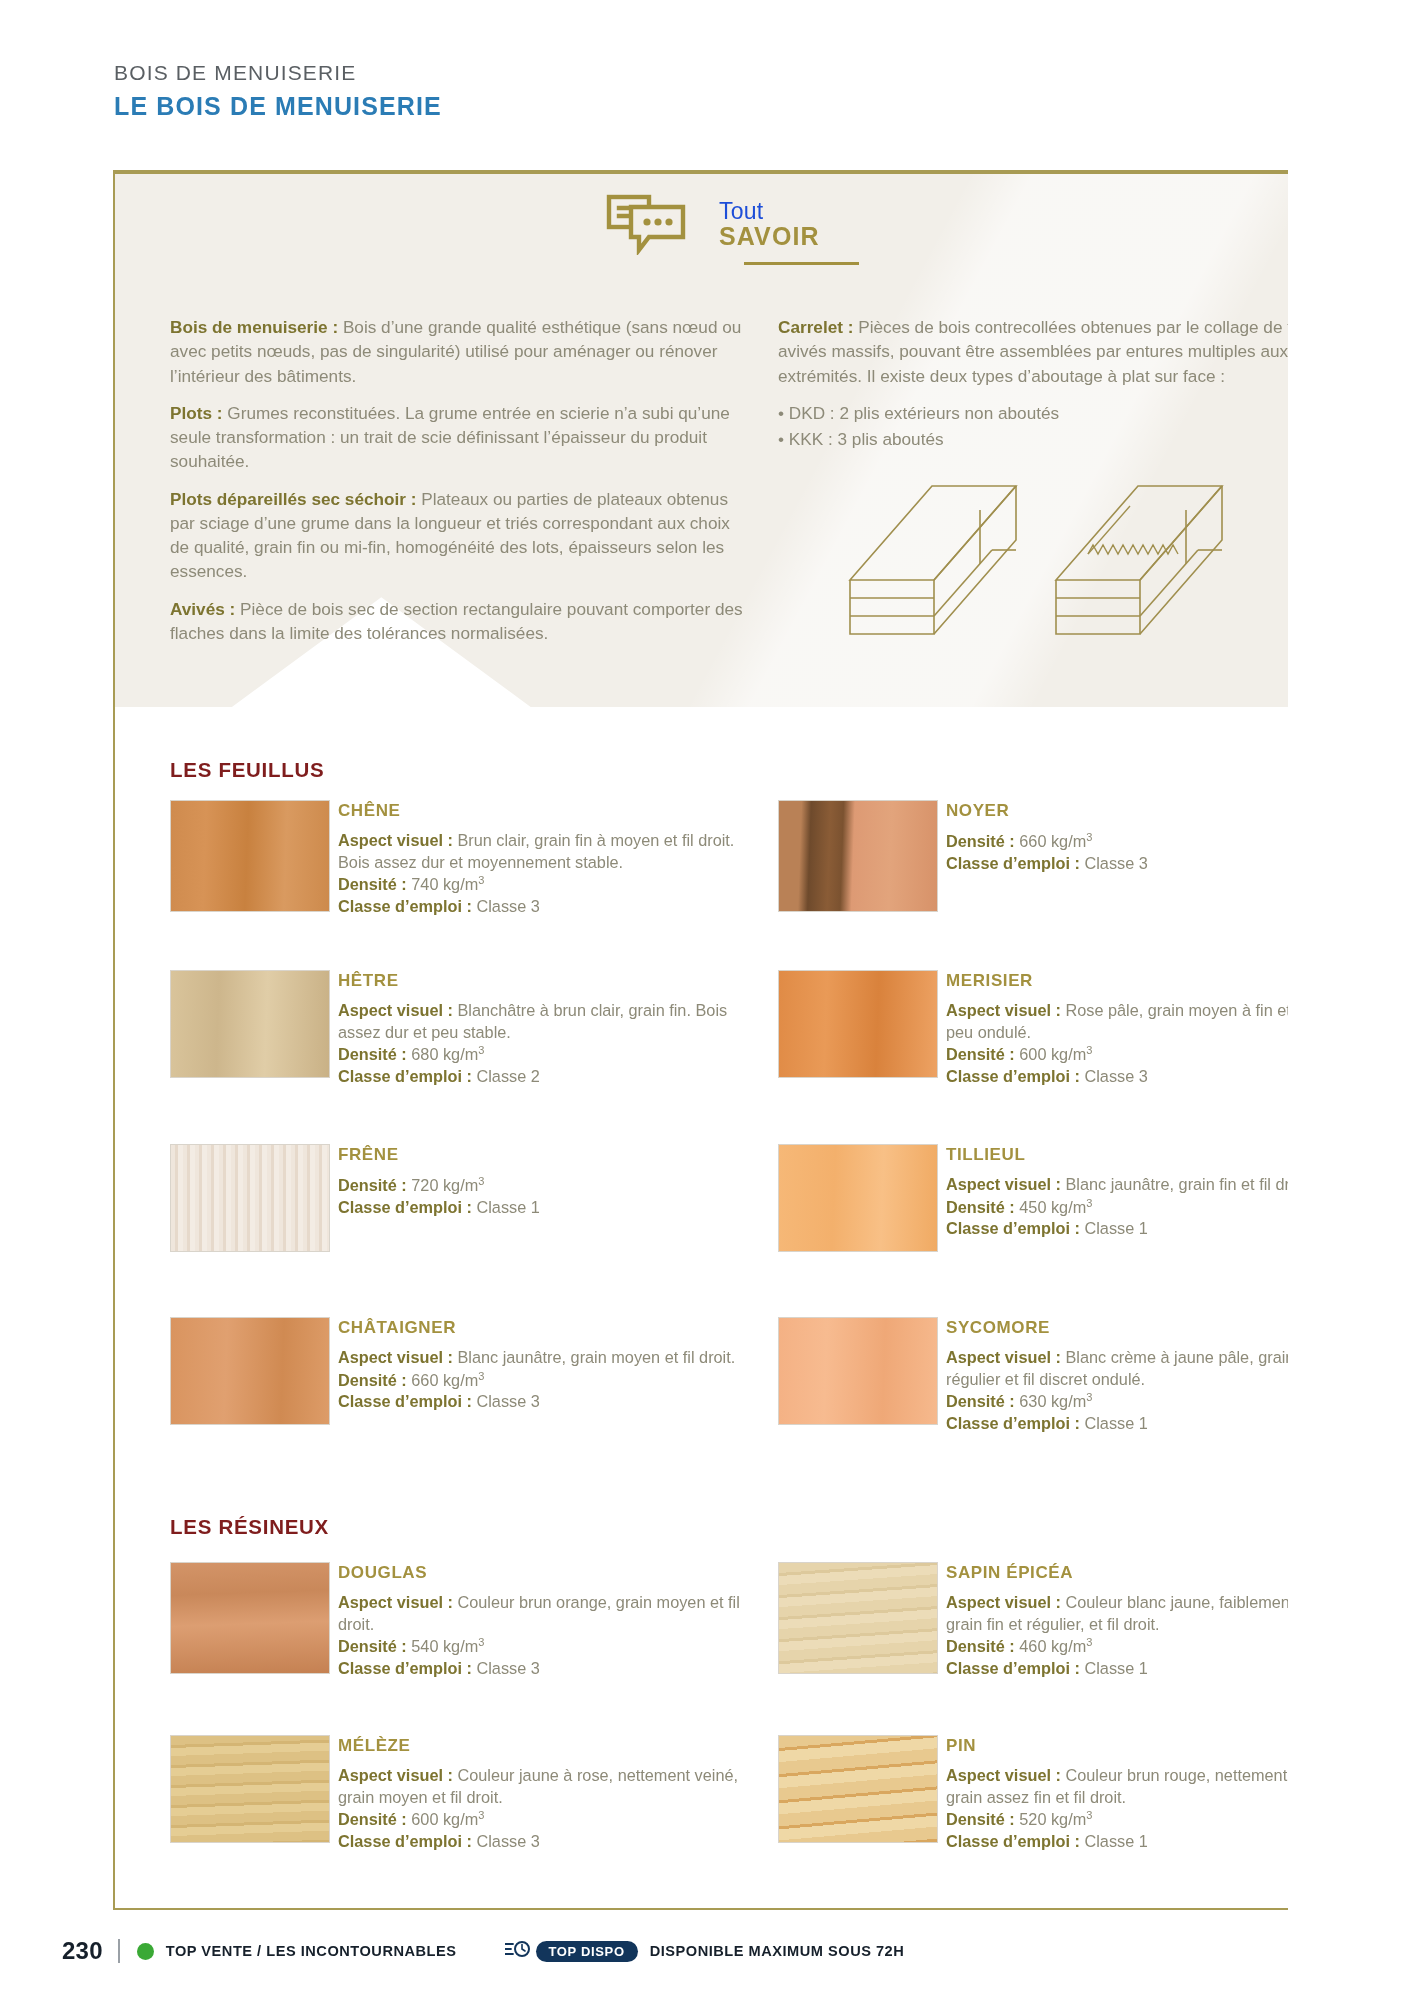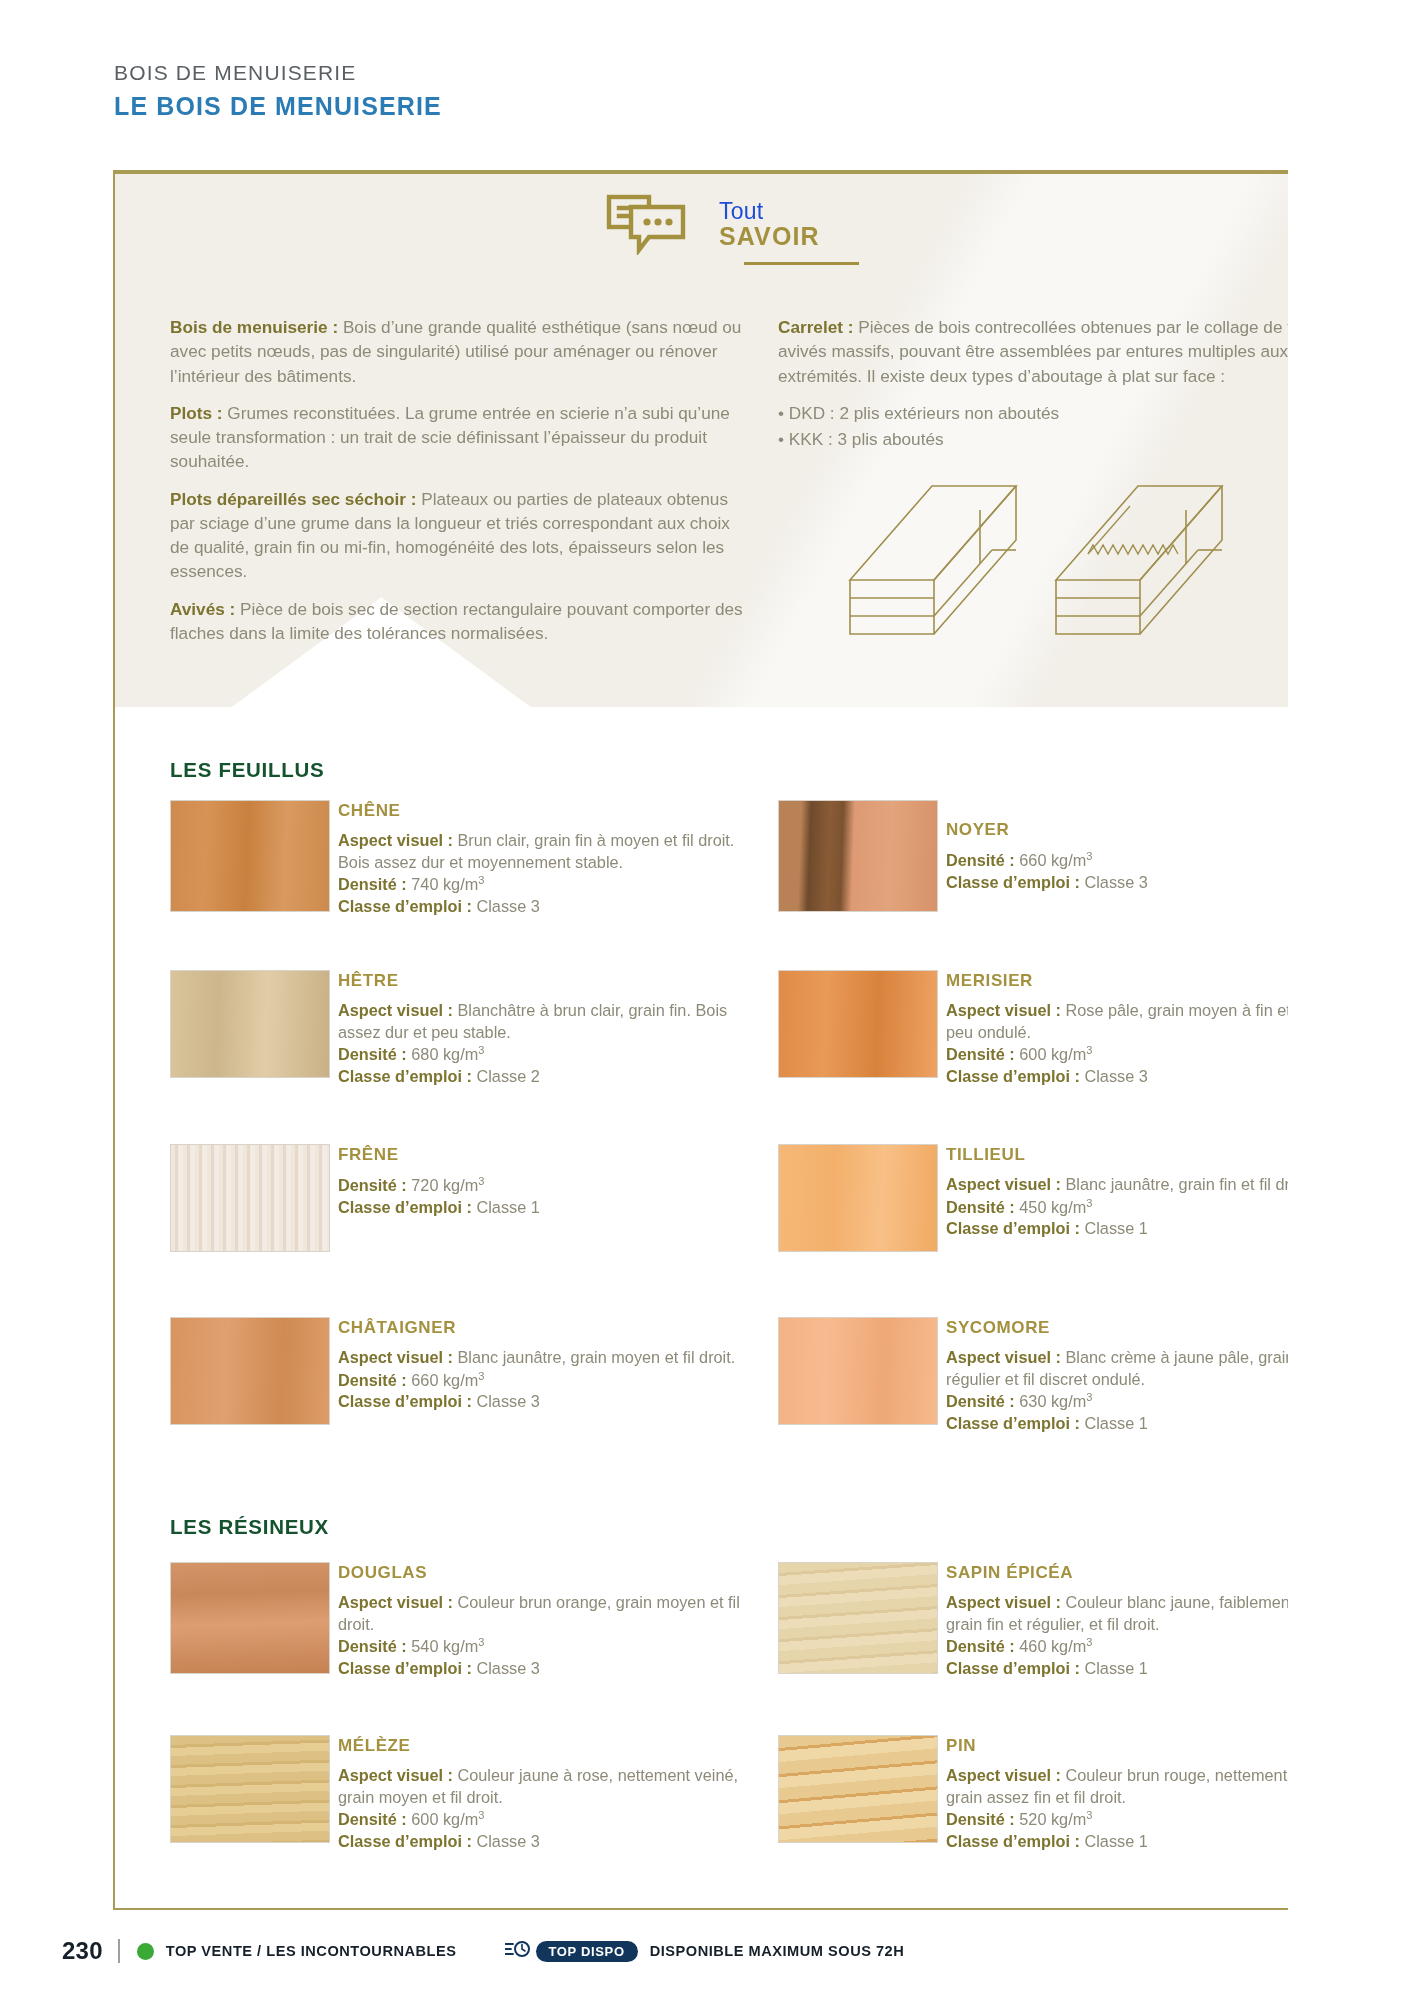--- a/index.html
+++ b/index.html
@@ -152,21 +152,21 @@
     z-index: 3;
   }
 
   
   .section-title {
     position: absolute;
     left: 170px;
     font-size: 20.5px;
     font-weight: bold;
     letter-spacing: 0.035em;
-    color: #14532d;
+    color: #7f1d1d;
   }
   #sec-feuillus  { top: 758px; }
   #sec-resineux  { top: 1515px; }
 
   
   .species {
     position: absolute;
     display: flex;
     gap: 8px;
     width: 572px;
@@ -377,21 +377,21 @@
   <div class="species" style="left:170px; top:1317px;">
     <div class="swatch h120" style="background:linear-gradient(92deg,#d9945f 0%,#e0a070 35%,#d08a52 70%,#dd9c68 100%)"></div>
     <div class="sp-body">
       <div class="sp-name">CHÂTAIGNER</div>
       <div class="sp-line"><b>Aspect visuel :</b><span> Blanc jaunâtre, grain moyen et fil droit.</span></div>
       <div class="sp-line"><b>Densité :</b><span> 660 kg/m</span><sup>3</sup></div>
       <div class="sp-line"><b>Classe d’emploi :</b><span> Classe 3</span></div>
     </div>
   </div>
 
-  <div class="species" style="left:778px; top:800px;align-items:center;">
+  <div class="species" style="left:778px; top:800px;">
     <div class="swatch h140" style="background:linear-gradient(92deg,#b98156 0%,#b98156 14%,#6e4a2c 20%,#8a5c36 32%,#7b5230 40%,#dd9a74 47%,#e2a47c 70%,#d79269 100%)"></div>
     <div class="sp-body">
       <div class="sp-name">NOYER</div>
       <div class="sp-line"><b>Densité :</b><span> 660 kg/m</span><sup>3</sup></div>
       <div class="sp-line"><b>Classe d’emploi :</b><span> Classe 3</span></div>
     </div>
   </div>
 
   <div class="species" style="left:778px; top:970px;">
     <div class="swatch h120" style="background:linear-gradient(92deg,#e08b46 0%,#e99a57 30%,#d9823c 62%,#eda263 100%)"></div>

